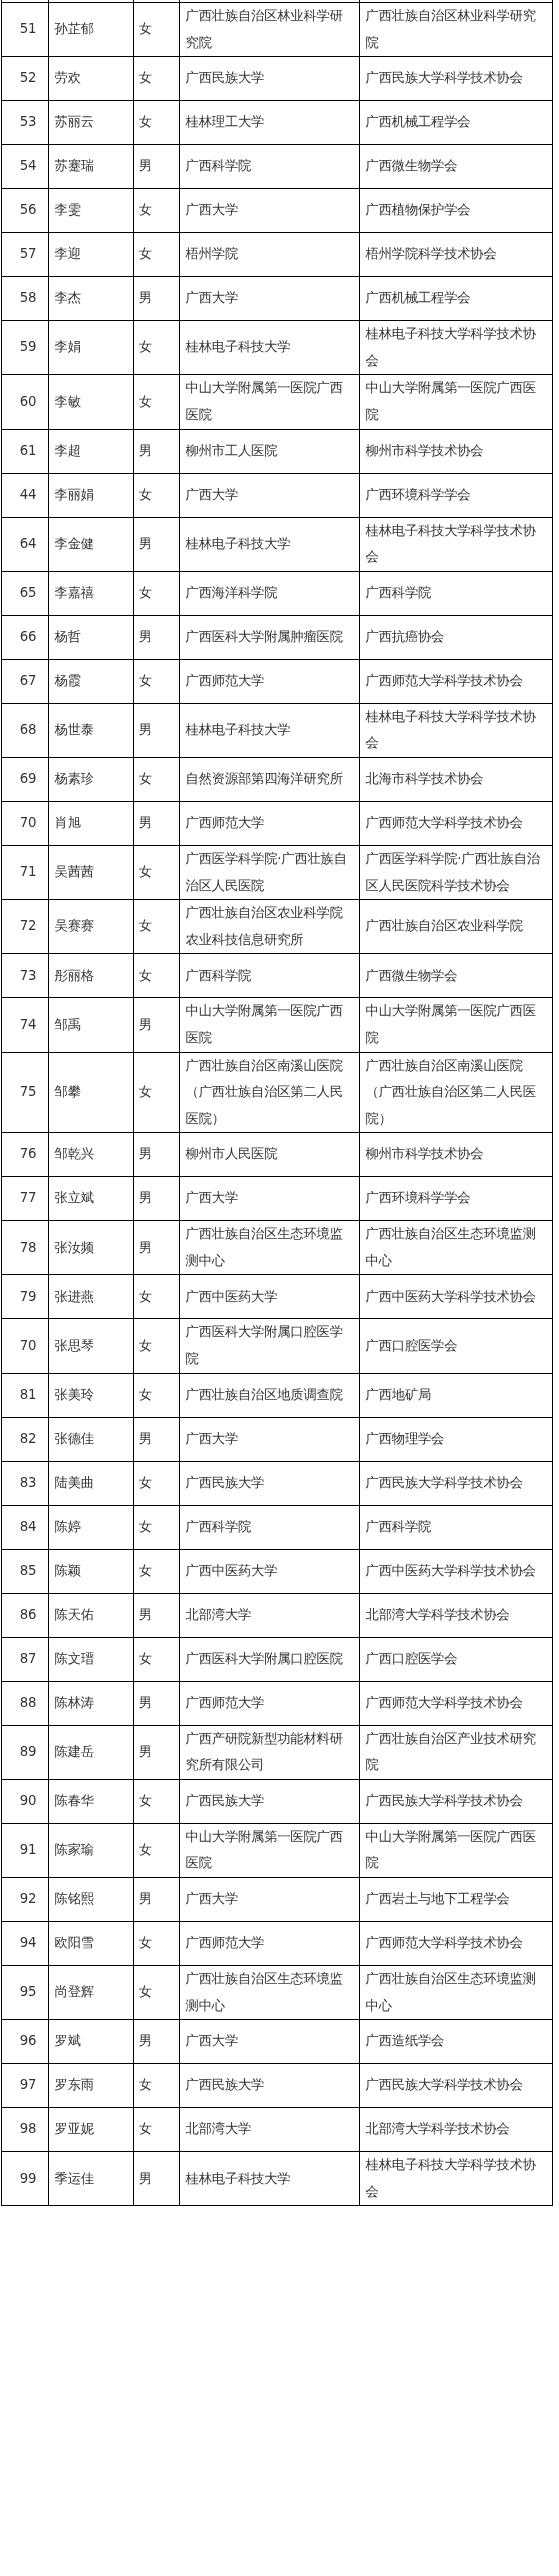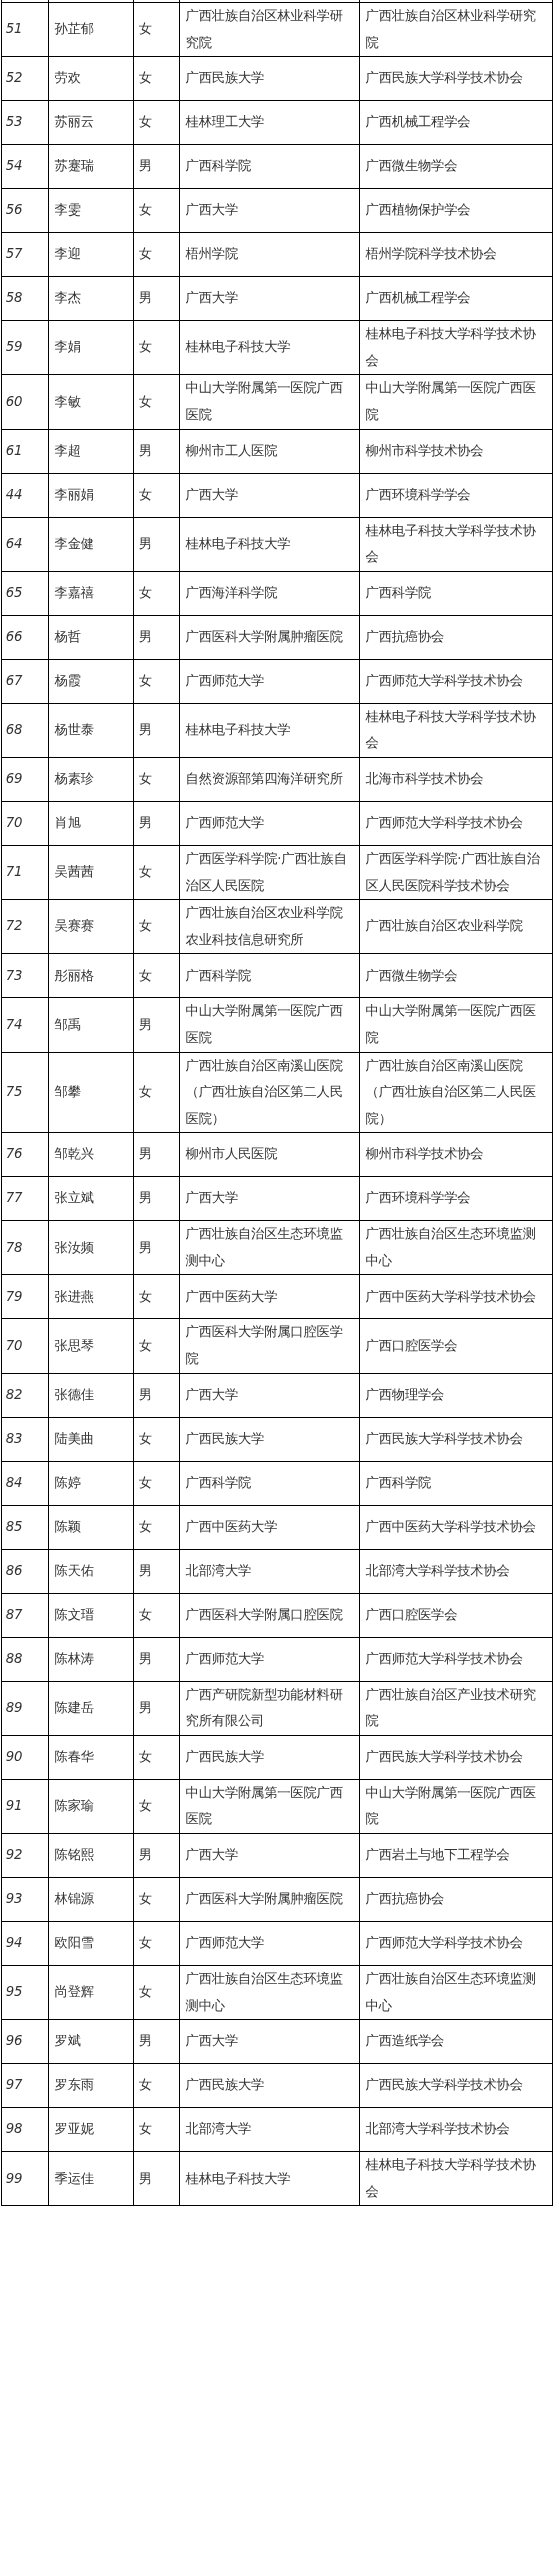--- a/index.html
+++ b/index.html
@@ -21,21 +21,21 @@
   td {
     border: 1.2px solid #000000;
     padding: 0 5.8px;
     vertical-align: middle;
     line-height: 26.6px;
     height: 44px;
     box-sizing: border-box;
     word-break: break-all;
     letter-spacing: -0.2px;
   }
-  td.no { padding-left: 4px; font-style: italic; }
+  td.no { padding-left: 18px; }
   td.sex { padding-left: 5px; }
   tr.spacer td { height: 42px; }
 </style>
 </head>
 <body>
 
 <div class="wrap">
   <table>
     <colgroup>
       <col class="c-no">
@@ -242,20 +242,27 @@
     <td class="assoc">广西中医药大学科学技术协会</td>
   </tr>
         <tr>
     <td class="no">70</td>
     <td class="name">张思琴</td>
     <td class="sex">女</td>
     <td class="inst">广西医科大学附属口腔医学院</td>
     <td class="assoc">广西口腔医学会</td>
   </tr>
         <tr>
+    <td class="no">81</td>
+    <td class="name">张美玲</td>
+    <td class="sex">女</td>
+    <td class="inst">广西壮族自治区地质调查院</td>
+    <td class="assoc">广西地矿局</td>
+  </tr>
+        <tr>
     <td class="no">82</td>
     <td class="name">张德佳</td>
     <td class="sex">男</td>
     <td class="inst">广西大学</td>
     <td class="assoc">广西物理学会</td>
   </tr>
         <tr>
     <td class="no">83</td>
     <td class="name">陆美曲</td>
     <td class="sex">女</td>
@@ -317,27 +324,20 @@
     <td class="sex">女</td>
     <td class="inst">中山大学附属第一医院广西医院</td>
     <td class="assoc">中山大学附属第一医院广西医院</td>
   </tr>
         <tr>
     <td class="no">92</td>
     <td class="name">陈铭熙</td>
     <td class="sex">男</td>
     <td class="inst">广西大学</td>
     <td class="assoc">广西岩土与地下工程学会</td>
-  </tr>
-        <tr>
-    <td class="no">93</td>
-    <td class="name">林锦源</td>
-    <td class="sex">女</td>
-    <td class="inst">广西医科大学附属肿瘤医院</td>
-    <td class="assoc">广西抗癌协会</td>
   </tr>
         <tr>
     <td class="no">94</td>
     <td class="name">欧阳雪</td>
     <td class="sex">女</td>
     <td class="inst">广西师范大学</td>
     <td class="assoc">广西师范大学科学技术协会</td>
   </tr>
         <tr>
     <td class="no">95</td>

